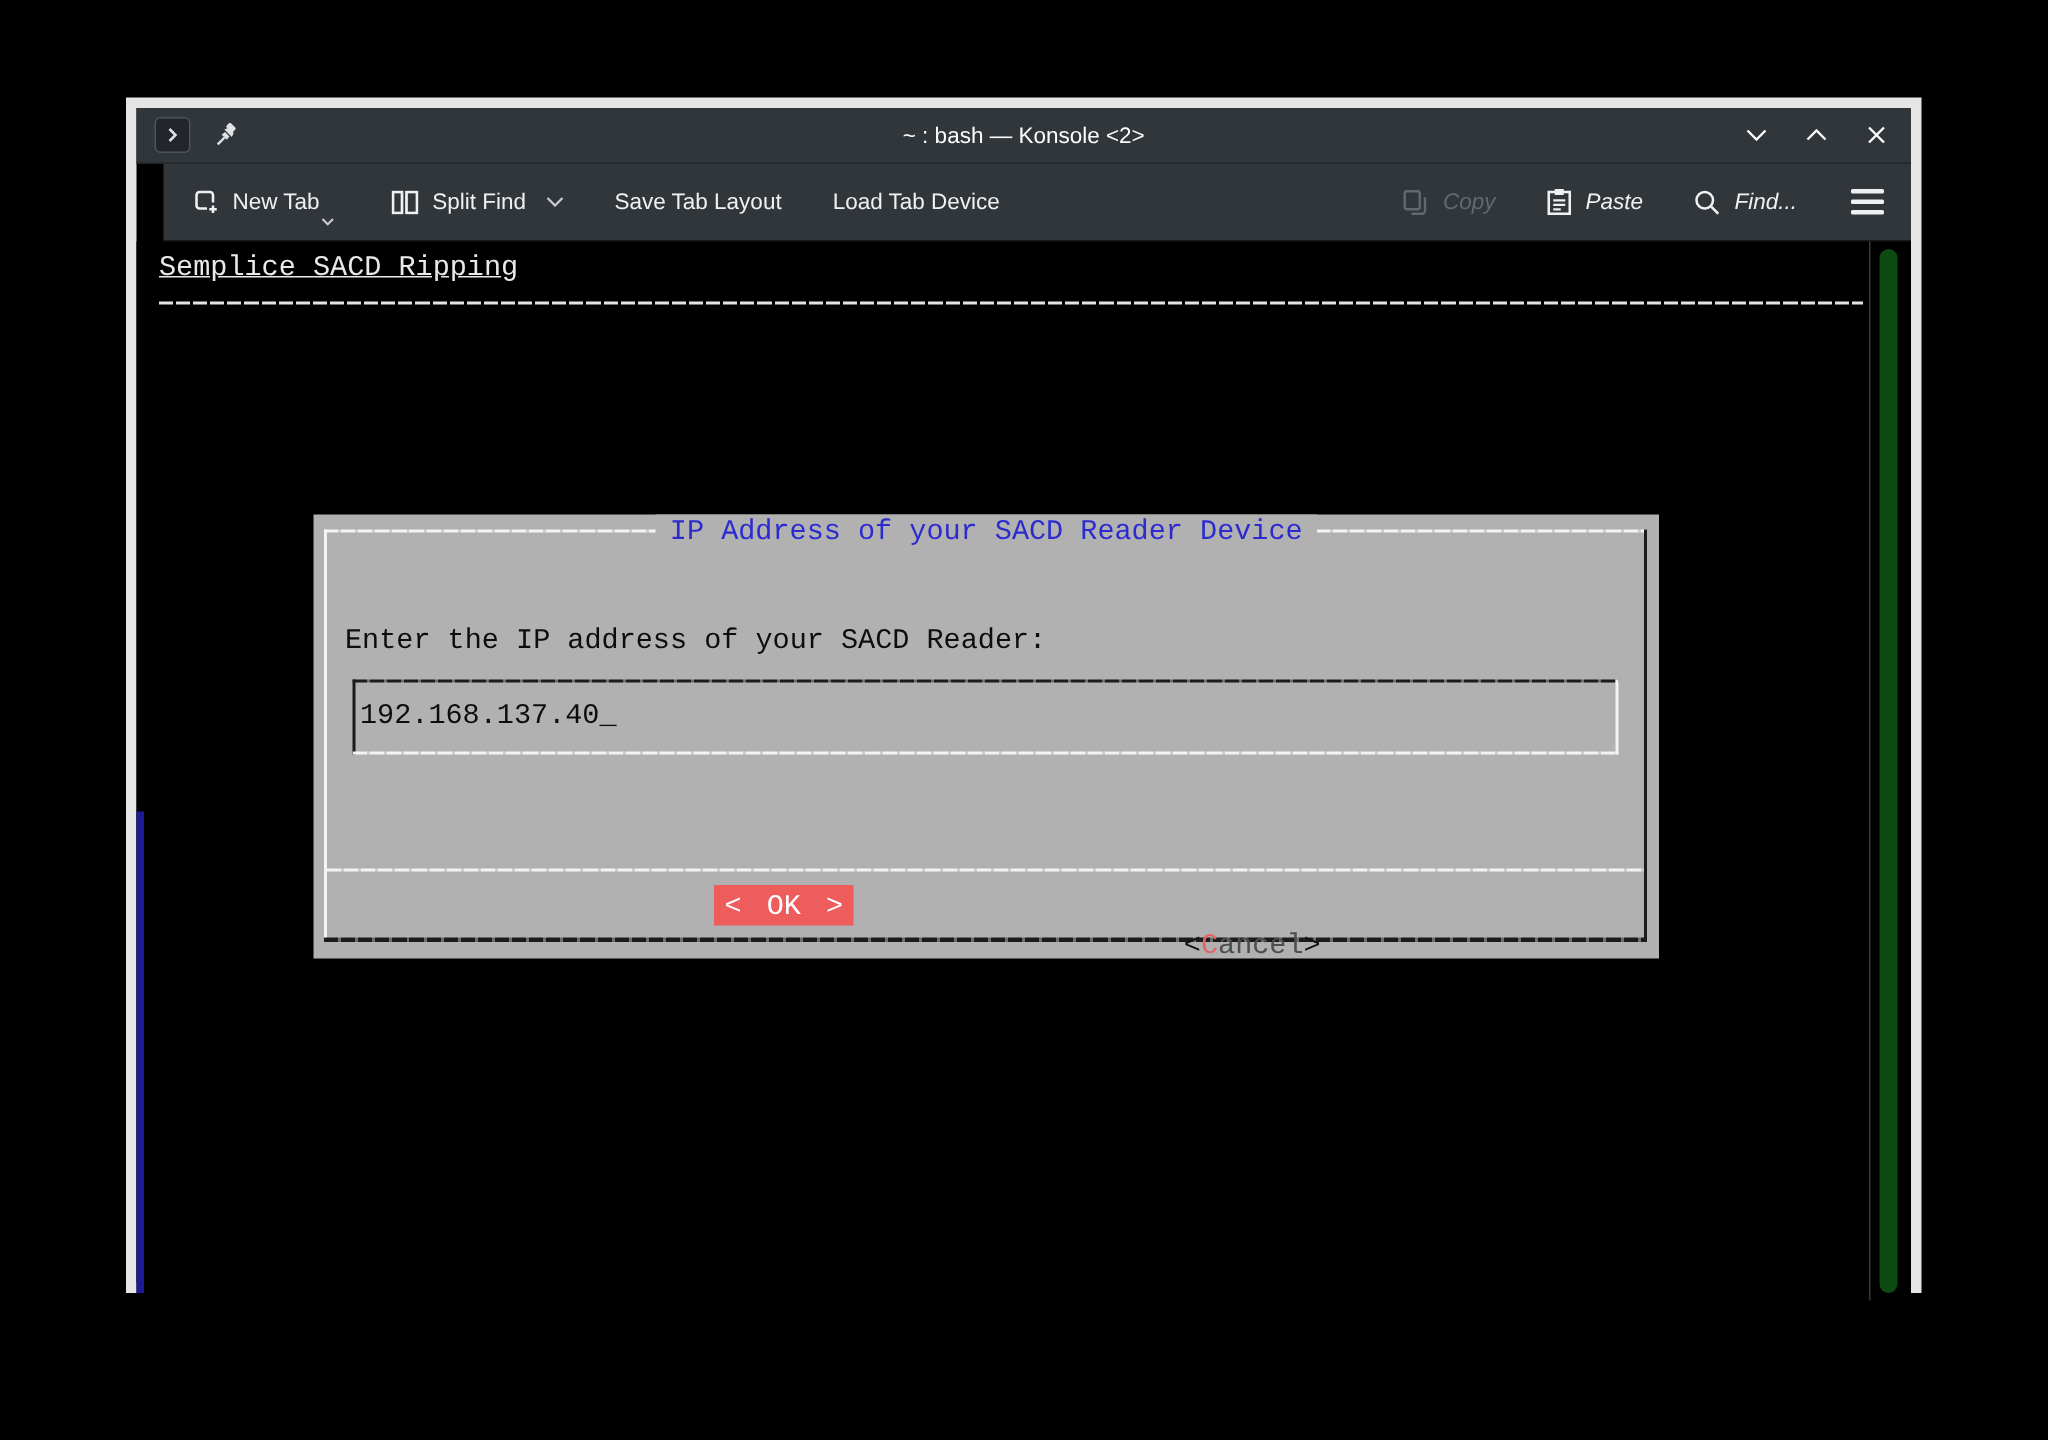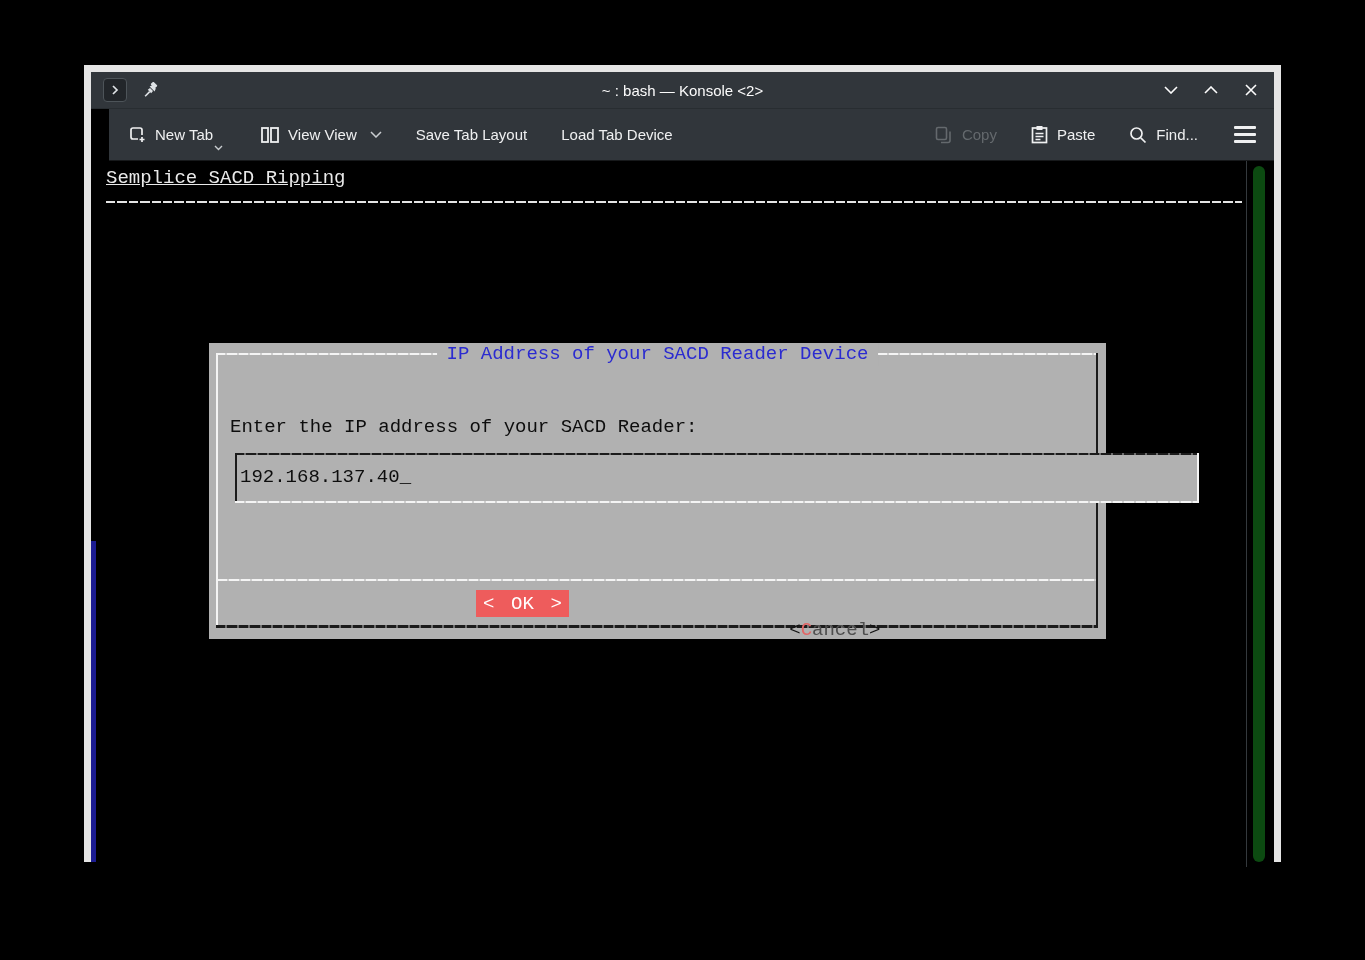--- a/index.html
+++ b/index.html
@@ -24,21 +24,21 @@
   .win-btn { width:18px; height:18px; display:flex; align-items:center;
              justify-content:center; }
 
   
   .toolbar { height:52px; background:#31363b; border-bottom:1px solid #17191b;
              display:flex; align-items:center; padding:0 18px;margin-left:18px; }
   .tb-item { display:flex; align-items:center; gap:9px; color:#eff0f1;
              font-size:15px; margin-right:30px; position:relative; height:100%;
              padding:0 2px; }
   .tb-item.disabled { color:#64696d; }
-  .tb-right { margin-left:auto; display:flex; align-items:center; height:100%; }
+  .tb-right { margin-left:auto; display:flex; align-items:center; height:100%;font-style:italic; }
   .tb-right .tb-item { margin-right:0; margin-left:30px; }
   .newtab-caret { position:absolute; right:-8px; bottom:9px; }
   .chev { margin-left:4px; }
   .hamburger { display:flex; flex-direction:column; gap:4px; margin-left:34px; }
   .hamburger span { display:block; width:22px; height:3px; background:#eff0f1;
                     border-radius:1px; }
 
   
   .terminal { position:relative; height:706px; background:#000;
               font-family:"Liberation Mono", monospace; }
@@ -62,22 +62,22 @@
   .hdash-w { background:repeating-linear-gradient(90deg,#f4f4f4 0 9.4px,rgba(244,244,244,.45) 9.4px 11.4px); }
   .hdash-d { background:repeating-linear-gradient(90deg,#1b1b1b 0 9.4px,rgba(27,27,27,.45) 9.4px 11.4px); }
   .dlg-border-top    { position:absolute; left:7px; right:8px; top:10px; height:2px; }
   .dlg-border-left   { position:absolute; left:7px; top:10px; bottom:11px; width:2px; background:#f4f4f4; }
   .dlg-border-right  { position:absolute; right:8px; top:10px; bottom:11px; width:2px; background:#1b1b1b; }
   .dlg-border-bottom { position:absolute; left:7px; right:8px; bottom:11px; height:3px; }
   .dlg-title { position:absolute; left:50%; top:0; transform:translateX(-50%);
                height:23px; line-height:23px; background:#b1b1b1; padding:0 10px;
                color:#2b2bd0; white-space:nowrap; }
   .dlg-prompt { position:absolute; left:21px; top:73px; color:#0d0d0d; white-space:pre; }
-  .dlg-input { position:absolute; left:26px; top:110px; width:964px; height:50px;
-               background:#b1b1b1; cursor:text; }
+  .dlg-input { position:absolute; left:26px; top:110px; width:844px; height:50px;
+               background:#b1b1b1; cursor:text;border-radius:14px; }
   .in-top    { position:absolute; left:0; right:0; top:0; height:2px; }
   .in-bottom { position:absolute; left:0; right:0; bottom:0; height:2px; }
   .in-left   { position:absolute; left:0; top:0; bottom:0; width:2px; background:#1b1b1b; }
   .in-right  { position:absolute; right:0; top:0; bottom:0; width:2px; background:#f4f4f4; }
   .dlg-input-text { position:absolute; left:5px; top:13px; color:#0d0d0d; white-space:pre; }
   .dlg-sep { position:absolute; left:9px; right:10px; top:236px; height:2px; }
   .btn-ok { position:absolute; left:267px; top:247px; width:93px; height:27px;
             background:#ee5c5c; color:#fff; display:flex; align-items:center;
             justify-content:space-between; padding:0 7px; cursor:pointer; }
   .btn-cancel { position:absolute; left:489px; top:247px; height:27px;
@@ -139,21 +139,21 @@
       <span>New Tab</span>
       <svg class="newtab-caret" width="9" height="6" viewBox="0 0 9 6">
         <polyline points="1,1 4.5,4.5 8,1" fill="none" stroke="#c9cdd0" stroke-width="1.4"></polyline>
       </svg>
     </div>
     <div class="tb-item" style="margin-left:14px;">
       <svg width="18" height="16" viewBox="0 0 18 16">
         <rect x="1" y="1" width="6" height="14" fill="none" stroke="#eff0f1" stroke-width="1.8"></rect>
         <rect x="10" y="1" width="7" height="14" fill="none" stroke="#eff0f1" stroke-width="1.8"></rect>
       </svg>
-      <span>View View</span>
+      <span>Split Find</span>
       <svg class="chev" width="12" height="7" viewBox="0 0 12 7">
         <polyline points="1,1 6,6 11,1" fill="none" stroke="#c9cdd0" stroke-width="1.5"></polyline>
       </svg>
     </div>
     <div class="tb-item">
       <span>Save Tab Layout</span>
     </div>
     <div class="tb-item">
       <span>Load Tab Device</span>
     </div>

